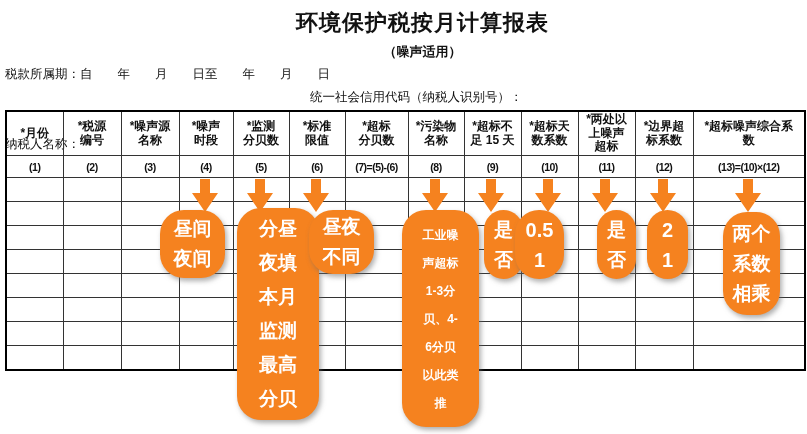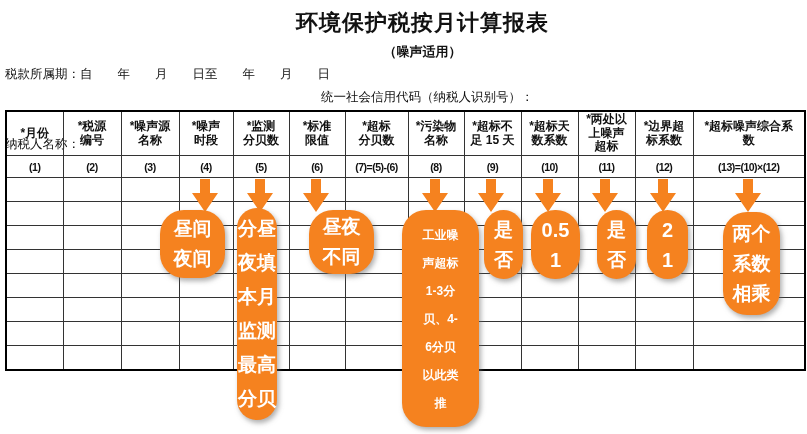--- a/index.html
+++ b/index.html
@@ -13,21 +13,21 @@
     top:8px; left:19px; width:807px; text-align:center;
     font-size:22px; font-weight:bold; letter-spacing:1px;
   }
   .page-subtitle {
     top:43px; left:19px; width:807px; text-align:center;
     font-size:13px; font-weight:bold;
   }
   .meta { font-size:12.5px; font-weight:normal; white-space:pre; }
   .meta-period { top:66px; left:5px; }
   .meta-name   { top:89px; left:5px;margin-top:47px; }
-  .meta-code   { top:89px; left:310px;margin-left:11px; }
+  .meta-code   { top:89px; left:310px; }
 
   table.form {
     position:absolute; top:110px; left:5px; width:799px;
     border-collapse:collapse; table-layout:fixed;
     border:2px solid #000;
   }
   table.form td {
     border:1px solid #333; padding:0 1px;
     text-align:center; vertical-align:middle;
     font-weight:bold; white-space:pre-line; overflow:hidden;
@@ -41,25 +41,25 @@
   .a3 { left:422px; } .a4 { left:478px; } .a5 { left:535px; }
   .a6 { left:592px; } .a7 { left:650px; } .a8 { left:735px; }
 
   .callout {
     position:absolute; background:var(--orange); border-radius:24px;
     color:#fff; font-weight:bold; font-size:19px; line-height:30px;
     display:flex; align-items:center; justify-content:center; text-align:center;
     white-space:pre-line; box-shadow:2px 3px 5px rgba(110,110,110,.55);
   }
   .co0 { left:160px; top:210px; width:65px;  height:68px;  }
-  .co1 { left:237px; top:208px; width:40px;  height:212px; line-height:34px; }
+  .co1 { left:237px; top:208px; width:82px;  height:212px; line-height:34px; }
   .co2 { left:309px; top:210px; width:65px;  height:64px;  }
   .co3 { left:402px; top:210px; width:77px;  height:217px; line-height:28px; font-size:12px; }
   .co4 { left:484px; top:210px; width:39px;  height:69px;  }
-  .co5 { left:531px; top:210px; width:49px;  height:69px;  font-size:20px; }
+  .co5 { left:515px; top:210px; width:49px;  height:69px;  font-size:20px; }
   .co6 { left:597px; top:210px; width:39px;  height:69px;  }
   .co7 { left:647px; top:210px; width:41px;  height:69px;  font-size:20px; }
   .co8 { left:723px; top:212px; width:57px;  height:103px;  }
 </style>
 </head>
 <body>
 
 <div class="abs page-title">环境保护税按月计算报表</div>
 <div class="abs page-subtitle">（噪声适用）</div>
 <div class="abs meta meta-period">税款所属期：自　　年　　月　　日至　　年　　月　　日</div>

